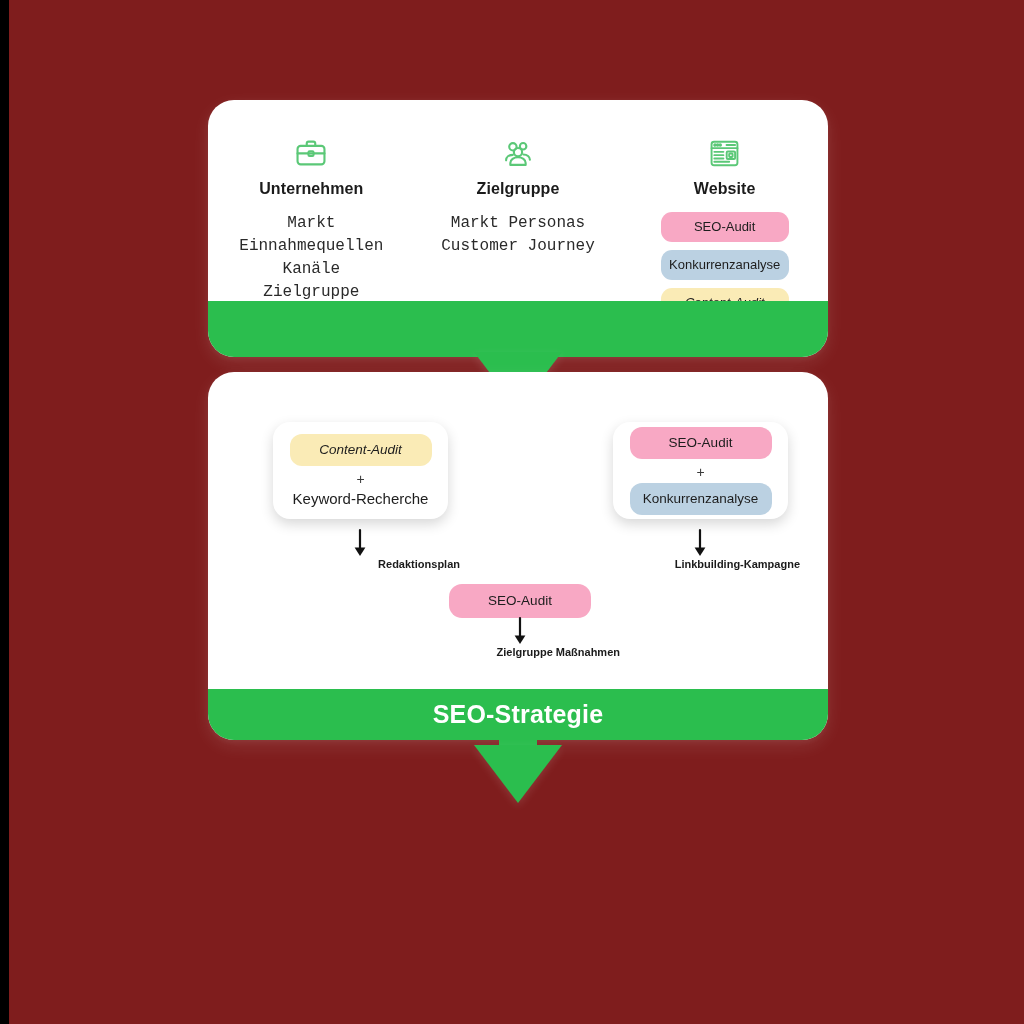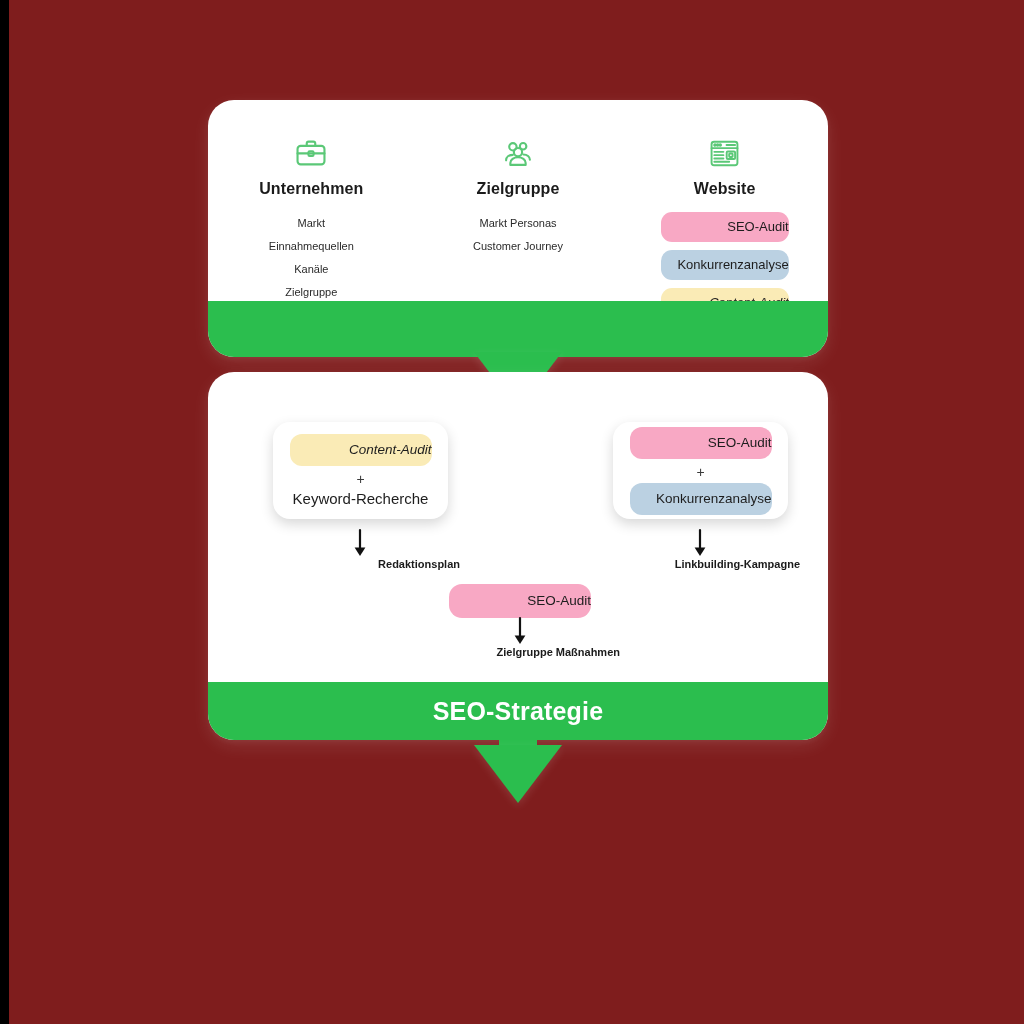--- a/index.html
+++ b/index.html
@@ -87,31 +87,32 @@
     margin-bottom: 10px;
   }
   .col-title {
     font-size: 16px;
     font-weight: bold;
     color: #1b1b1b;
     margin-bottom: 14px;
     letter-spacing: 0.1px;
   }
   .col-item {
-    font-size: 11px;
+    font-size: 16px;
     color: #2a2a2a;
     line-height: 23px;
     text-align: right;
+    font-family: Liberation Mono, monospace;
   }
 
   
   .pill {
     display: block;
     box-sizing: border-box;
-    text-align: right;
+    text-align: center;
     border-radius: 11px;
     font-size: 13px;
     color: #1d1d1d;
     padding: 7px 0 8px 0;
     margin-bottom: 8px;
     width: 128px;
   }
   .pill.pink   { background: #F8A8C4; }
   .pill.blue   { background: #BBD1E2; }
   .pill.yellow { background: #FAEBB6; font-style: italic; }
@@ -287,21 +288,21 @@
       <div class="pill pink">SEO-Audit</div>
     </div>
     <div class="small-arrow" style="left:301px; top:244px;">
       <svg width="22" height="30" viewBox="0 0 22 30">
         <path d="M11 2 L11 21" stroke="#111" stroke-width="2.2" stroke-linecap="round" fill="none"></path>
         <path d="M5.6 19.5 L11 28 L16.4 19.5 Z" fill="#111"></path>
       </svg>
     </div>
     <div class="under-label" style="left:212px; top:274px; width:200px;">Zielgruppe Maßnahmen</div>
 
-    <div class="green-strip" style="height:58px;">
+    <div class="green-strip" style="height:51px;">
       <span class="green-strip-label">SEO-Strategie</span>
     </div>
   </div>
 
   <div class="big-arrow-stem" style="left:490px; top:733px; height:22px;"></div>
   <div class="big-arrow" style="left:465px; top:745px;"></div>
 
 
 </div>
 

